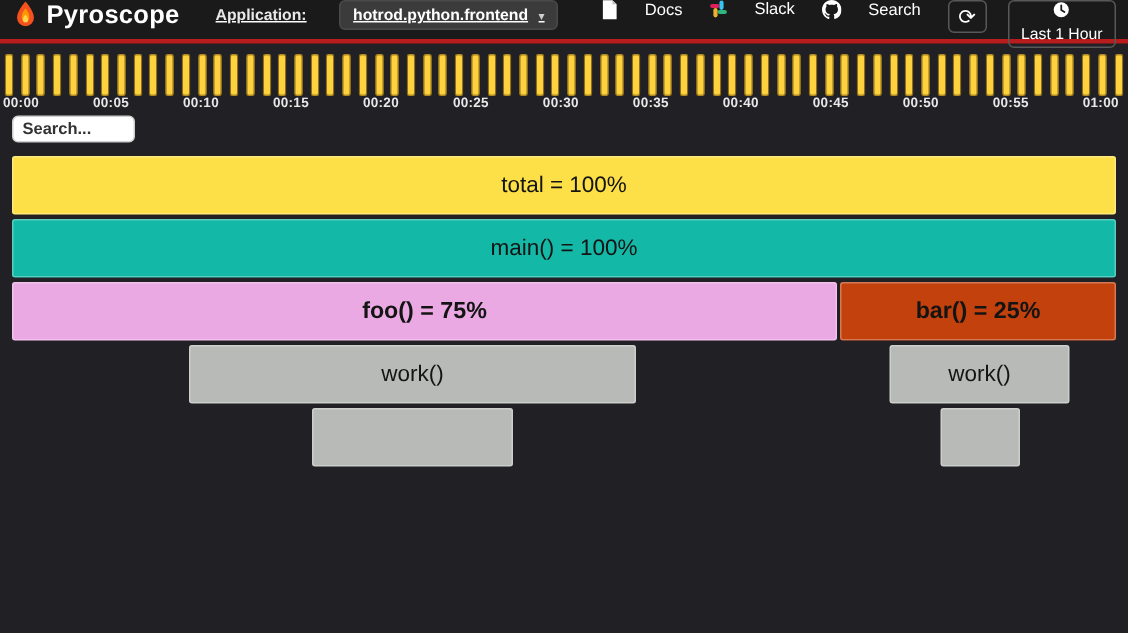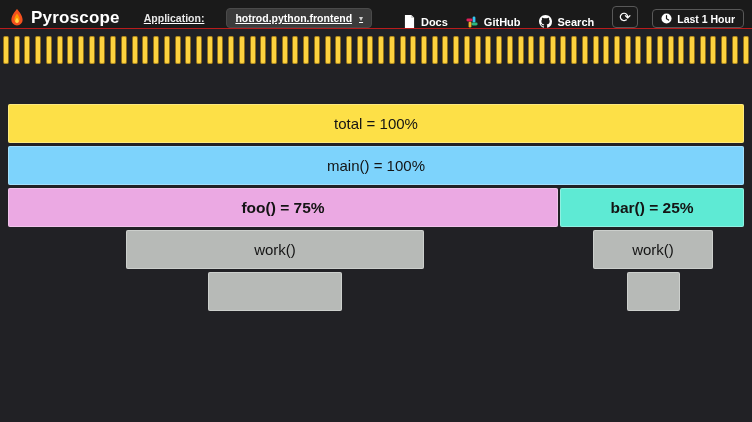--- a/index.html
+++ b/index.html
@@ -6,45 +6,45 @@
   html,body { width:752px; height:422px; }
   body {
     font-family:"Liberation Sans","DejaVu Sans",sans-serif;
     background:#212125; color:#fff; overflow:hidden;
   }
   #app { position:relative; width:752px; height:422px; background:#212125; }
 
   
   .navbar {
     position:absolute; top:0; left:0; width:752px; height:29px;
-    background:#1a1a1a; display:flex; align-items:flex-end;
-    padding:0 8px; gap:8px; border-bottom:1px solid #b91c1c;
+    background:#1a1a1a; display:flex; align-items:flex-start;
+    padding:0 8px; gap:8px; border-bottom:3px solid #b91c1c;
   }
   .brand { display:flex; align-items:center; gap:5px; }
   .brand-title { font-size:17px; font-weight:bold; color:#fff; letter-spacing:.2px; }
   .app-select { display:flex; align-items:center; gap:6px; margin-left:16px;text-decoration:underline; }
   .app-select-label { font-size:10.5px; font-weight:bold; color:#e8e8e8; }
   .dropdown {
     background:#3b3b3b; border:1px solid #4a4a4a; border-radius:4px;
     color:#fff; font-size:10.5px; font-weight:bold;
     padding:3px 8px; display:flex; align-items:center; gap:7px; cursor:pointer;margin-left:16px;
   }
   .dropdown .caret { font-size:8px; color:#cfcfcf; }
   .nav-spacer { flex:1; }
-  .nav-link { display:flex; align-items:center; gap:6px; font-size:11px; font-weight:bold;
+  .nav-link { display:flex; align-items:center; gap:18px; font-size:11px; font-weight:normal;
     color:#fff; cursor:pointer; margin-right:10px; }
   .icon-btn {
     width:26px; height:22px; border:1px solid #585858; border-radius:4px;
     background:transparent; color:#fff; display:flex; align-items:center;
     justify-content:center; font-size:14px; cursor:pointer; margin-right:6px;
   }
   .time-btn {
-    height:19px; border:1px solid #585858; border-radius:4px; background:transparent;
-    color:#fff; font-size:10.5px; font-weight:bold; display:flex; align-items:center;
-    gap:5px; padding:0 8px; cursor:pointer;
+    height:32px; border:1px solid #585858; border-radius:4px; background:transparent;
+    color:#fff; font-size:10.5px; font-weight:normal; display:flex; align-items:center;
+    gap:5px; padding:0 8px; cursor:pointer;flex-direction:column;
   }
 
   
   .timeline-bars {
     position:absolute; top:36px; left:3px; width:746px; height:28px;
     display:flex; justify-content:space-between; align-items:stretch; cursor:crosshair;
   }
   .tbar {
     width:6px; height:28px; border-radius:2px;
     background:#fdd23e;
@@ -117,21 +117,21 @@
 
     <div class="nav-link">
       <span>
         <svg width="12" height="12" viewBox="0 0 12 12">
           <rect x="6.6" y="0.4" width="2.8" height="6.2" rx="1.4" fill="#36C5F0"></rect>
           <rect x="5.4" y="6.6" width="6.2" height="2.8" rx="1.4" fill="#2EB67D"></rect>
           <rect x="2.6" y="5.4" width="2.8" height="6.2" rx="1.4" fill="#ECB22E"></rect>
           <rect x="0.4" y="2.6" width="6.2" height="2.8" rx="1.4" fill="#E01E5A"></rect>
         </svg>
       </span>
-      <span>GitHub</span>
+      <span>Slack</span>
     </div>
 
     <div class="nav-link">
       <span>
         <svg width="13" height="13" viewBox="0 0 16 16">
           <path fill="#fff" d="M8 0C3.58 0 0 3.58 0 8c0 3.54 2.29 6.53 5.47 7.59.4.07.55-.17.55-.38 0-.19-.01-.82-.01-1.49-2.01.37-2.53-.49-2.69-.94-.09-.23-.48-.94-.82-1.13-.28-.15-.68-.52-.01-.53.63-.01 1.08.58 1.23.82.72 1.21 1.87.87 2.33.66.07-.52.28-.87.51-1.07-1.78-.2-3.64-.89-3.64-3.95 0-.87.31-1.59.82-2.15-.08-.2-.36-1.02.08-2.12 0 0 .67-.21 2.2.82.64-.18 1.32-.27 2-.27s1.36.09 2 .27c1.53-1.04 2.2-.82 2.2-.82.44 1.1.16 1.92.08 2.12.51.56.82 1.27.82 2.15 0 3.07-1.87 3.75-3.65 3.95.29.25.54.73.54 1.48 0 1.07-.01 1.93-.01 2.2 0 .21.15.46.55.38A8.01 8.01 0 0016 8c0-4.42-3.58-8-8-8z"></path>
         </svg>
       </span>
       <span>Search</span>
     </div>
@@ -216,26 +216,42 @@
       <div class="tbar"></div>
       <div class="tbar"></div>
       <div class="tbar"></div>
       <div class="tbar"></div>
       <div class="tbar"></div>
       <div class="tbar"></div>
       <div class="tbar"></div>
       <div class="tbar"></div>
       <div class="tbar"></div>
     </div>
-
+  <div class="timeline-ticks" id="timeline-ticks">
+      <span class="tick">00:00</span>
+      <span class="tick">00:05</span>
+      <span class="tick">00:10</span>
+      <span class="tick">00:15</span>
+      <span class="tick">00:20</span>
+      <span class="tick">00:25</span>
+      <span class="tick">00:30</span>
+      <span class="tick">00:35</span>
+      <span class="tick">00:40</span>
+      <span class="tick">00:45</span>
+      <span class="tick">00:50</span>
+      <span class="tick">00:55</span>
+      <span class="tick">01:00</span>
+    </div>
+
+  <input class="search-input" type="text" value="" placeholder="Search..." style="">
 
   <div id="flamegraph">
       <div class="flame-node" style="left: 8px; width: 736px; top: 104px; background: #fde047;">total = 100%</div>
-      <div class="flame-node" style="left: 8px; width: 736px; top: 146px; background: #7dd3fc;">main() = 100%</div>
+      <div class="flame-node" style="left: 8px; width: 736px; top: 146px; background: #14b8a6;">main() = 100%</div>
       <div class="flame-node bold" style="left: 8px; width: 550px; top: 188px; background: rgb(235, 169, 227);">foo() = 75%</div>
-      <div class="flame-node bold" style="left: 560px; width: 184px; top: 188px; background: #5eead4;">bar() = 25%</div>
+      <div class="flame-node bold" style="left: 560px; width: 184px; top: 188px; background: #c2410c;">bar() = 25%</div>
       <div class="flame-node" style="left: 126px; width: 298px; top: 230px; background: rgb(183, 186, 183);">work()</div>
       <div class="flame-node" style="left: 593px; width: 120px; top: 230px; background: rgb(183, 186, 183);">work()</div>
       <div class="flame-node" style="left: 208px; width: 134px; top: 272px; background: rgb(183, 186, 183);"></div>
       <div class="flame-node" style="left: 627px; width: 53px; top: 272px; background: rgb(183, 186, 183);"></div>
     </div>
 
 </div>
 
 </body></html>

